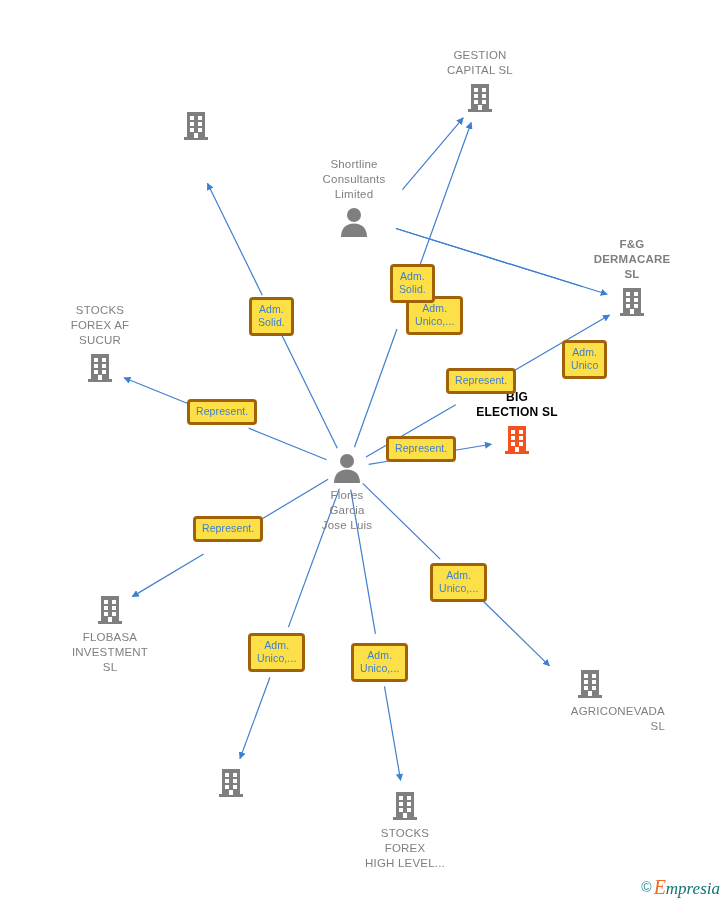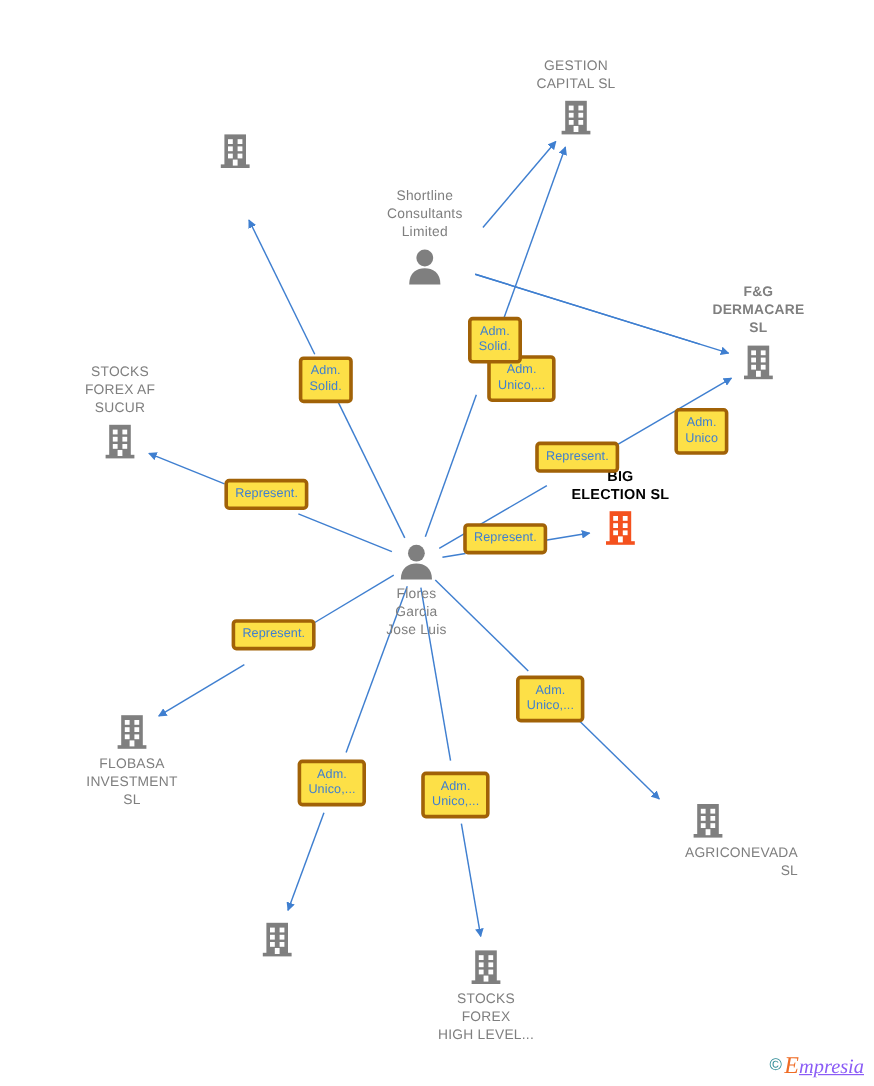--- a/index.html
+++ b/index.html
@@ -80,23 +80,22 @@
     font-size: 14px;
     vertical-align: 2px;
     margin-right: 2px;
   }
   .watermark .brand-first {
     color: #ef6c25;
     font-style: italic;
     font-size: 20px;
   }
   .watermark .brand-rest {
-    color: #8b5cf6;
+    color: #0f766e;
     font-style: italic;
-    text-decoration: underline;
   }
 </style>
 </head>
 <body>
 
 <div id="graph">
 
   <svg id="edges" viewBox="0 0 728 905" xmlns="http://www.w3.org/2000/svg">
     <defs>
       <marker id="arrow" viewBox="0 0 10 10" refX="9" refY="5" markerWidth="6" markerHeight="6" orient="auto-start-reverse">

